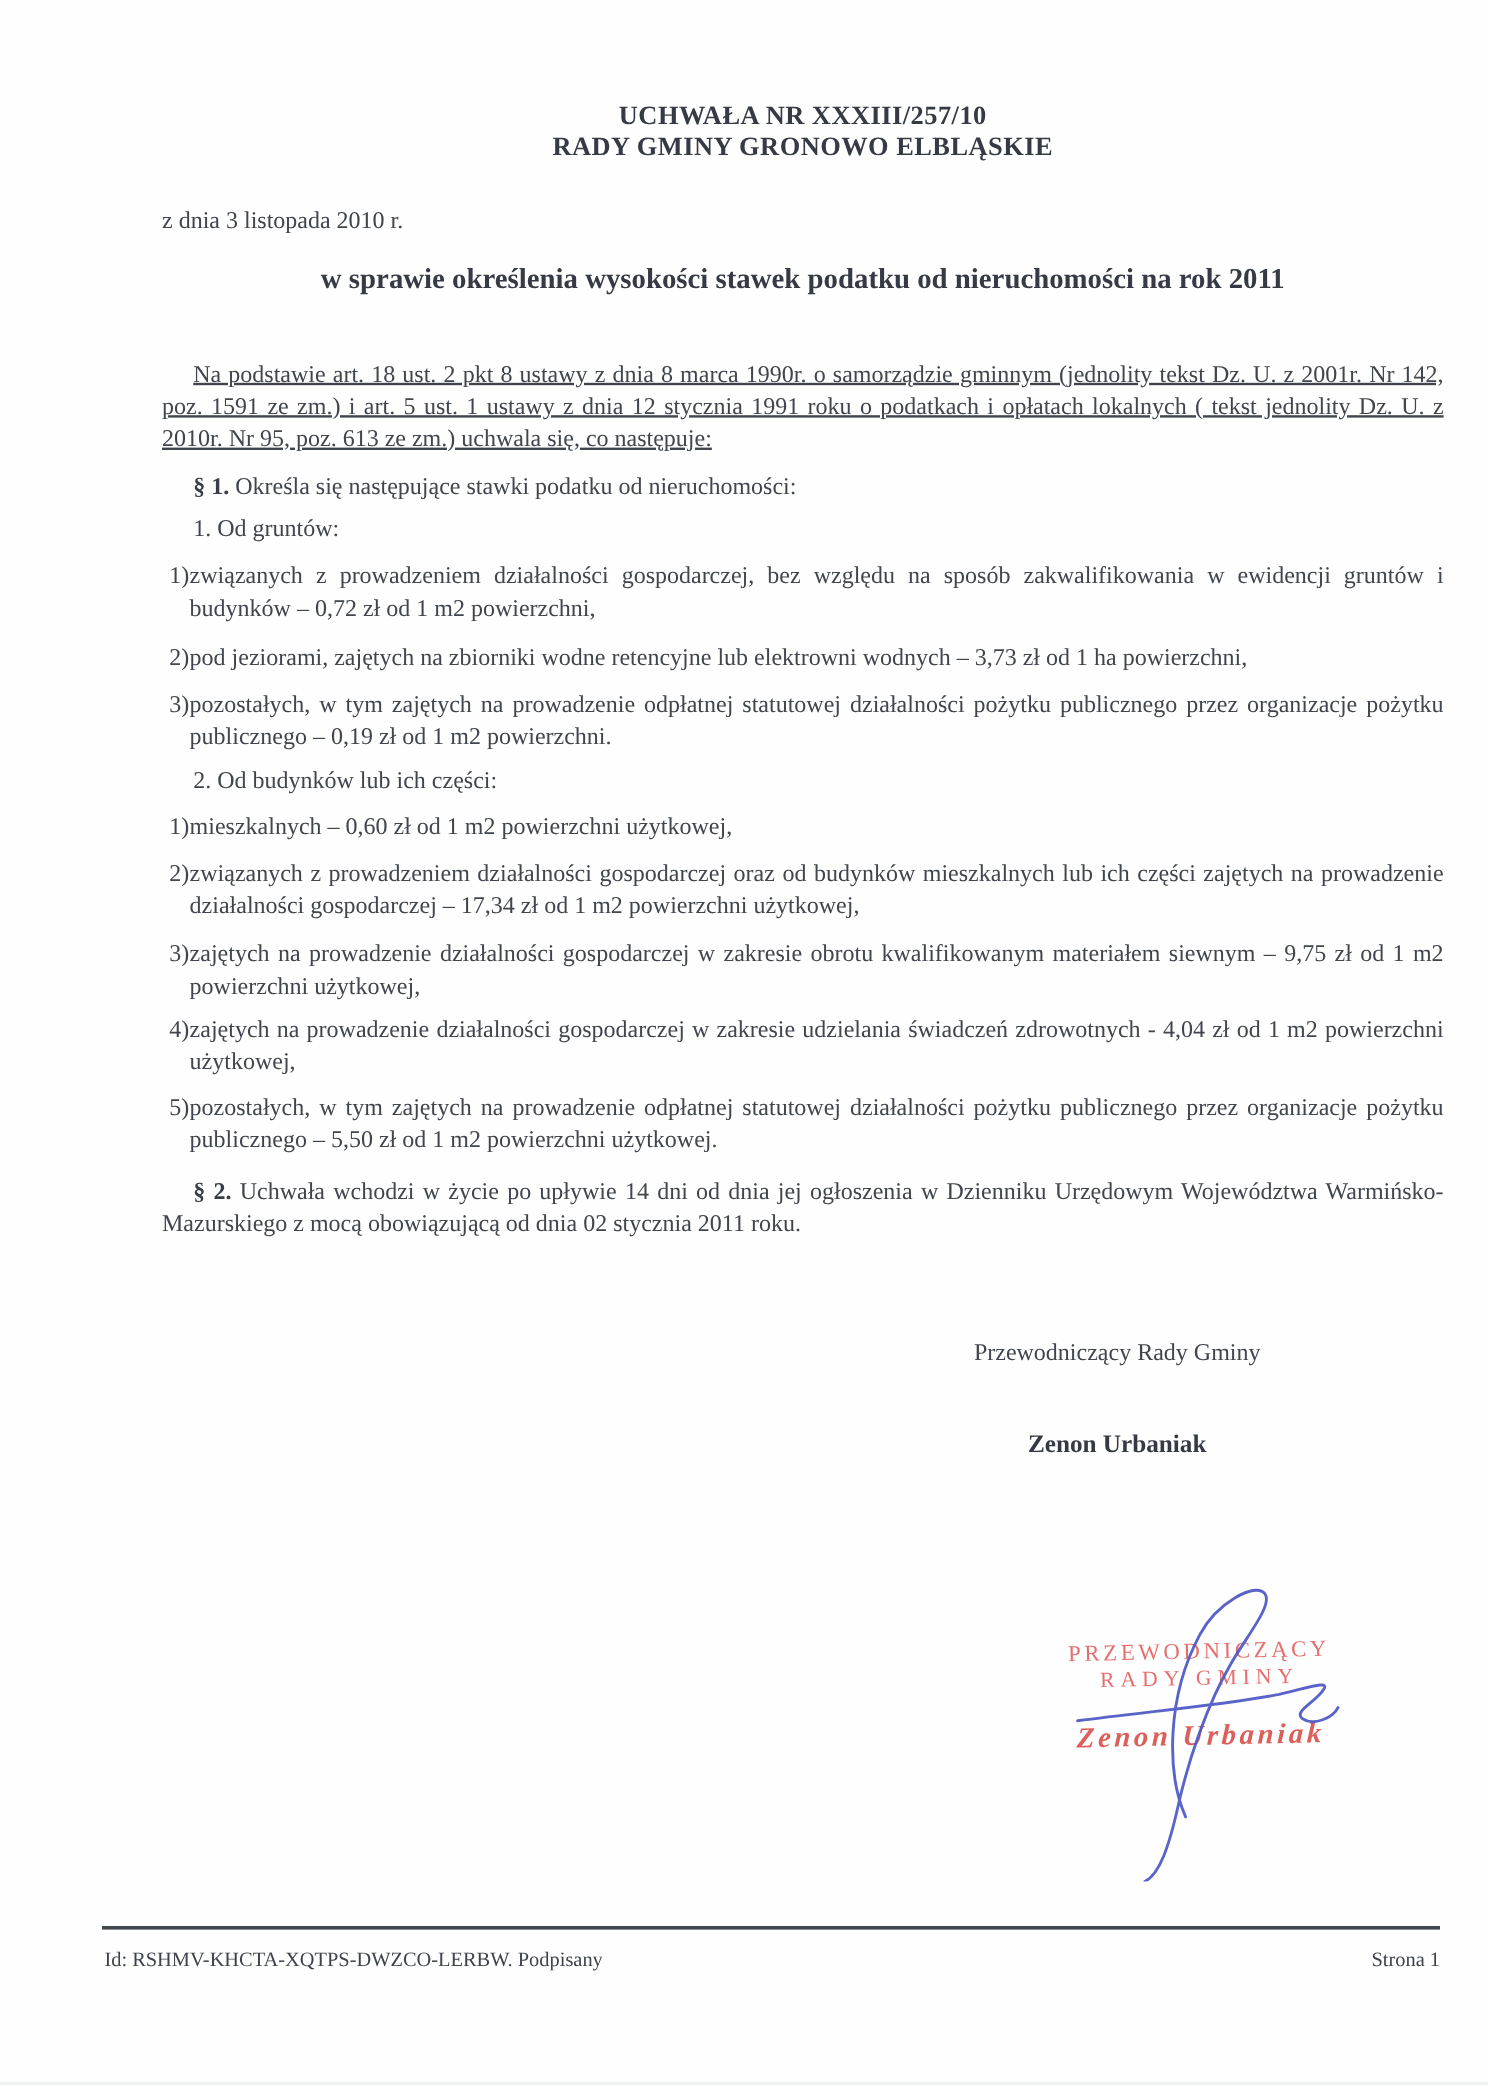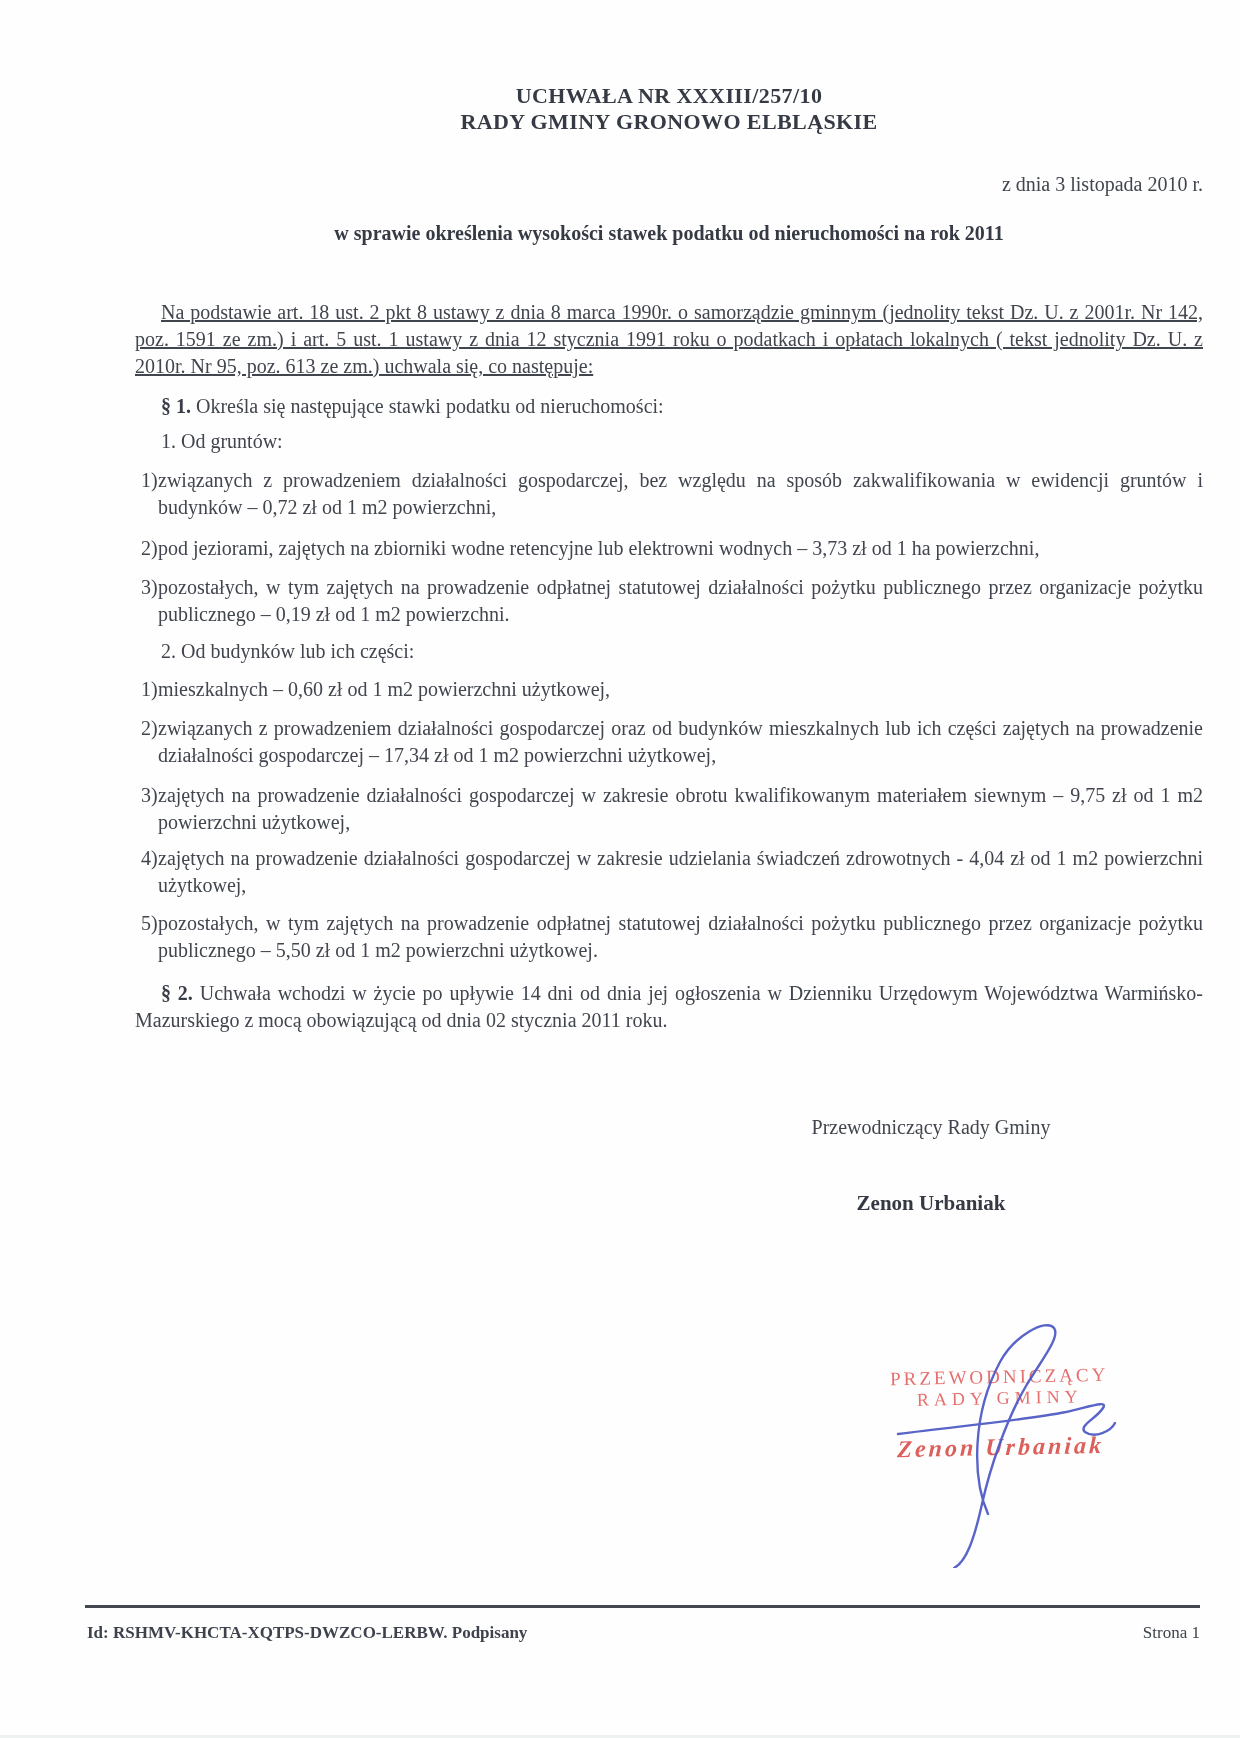--- a/index.html
+++ b/index.html
@@ -16,23 +16,23 @@
   .content {
     padding: 0 85px 0 87px;
   }
   p { margin: 0; }
   
   .titles { padding-top: 83px; text-align: center; }
   .title-line {
     font-size: 22px; line-height: 26px; font-weight: bold; color: #353a44;
     letter-spacing: 0.4px;
   }
-  .date-line { margin-top: 36px; text-align: right; font-size: 20px; line-height: 27px; }
+  .date-line { margin-top: 36px; text-align: left; font-size: 20px; line-height: 27px; }
   .subject-line {
-    margin-top: 22px; text-align: center; font-size: 20px; line-height: 27px;
+    margin-top: 22px; text-align: center; font-size: 24px; line-height: 27px;
     font-weight: bold; color: #353a44;
   }
   
   .para {
     font-size: 20px; line-height: 27px; text-align: justify;
   }
   .indent { text-indent: 26px; }
   .preamble { margin-top: 52px; text-decoration: underline; }
   .s1 { margin-top: 13px; }
   .group-heading { margin-top: 8px; text-indent: 26px; font-size: 20px; line-height: 27px; }
@@ -67,21 +67,21 @@
   .ink { position: absolute; left: 868px; top: 1318px; width: 250px; height: 250px; }
   
   .footer-rule {
     position: absolute; left: 85px; right: 88px; top: 1605px; height: 3px;
     background: #43474e;
   }
   .footer-row {
     position: absolute; left: 87px; right: 88px; top: 1622px;
     font-size: 17px; line-height: 22px; color: #3d424c;
   }
-  .footer-left { float: left; font-weight: bold; }
+  .footer-left { float: left; }
   .footer-right { float: right; }
   .scan-edge { position: absolute; left: 0; right: 0; bottom: 0; height: 3px; background: #eef3f1; }
 </style>
 </head>
 <body>
 
 <div class="page">
   <div class="content">
 
     <div class="titles">

